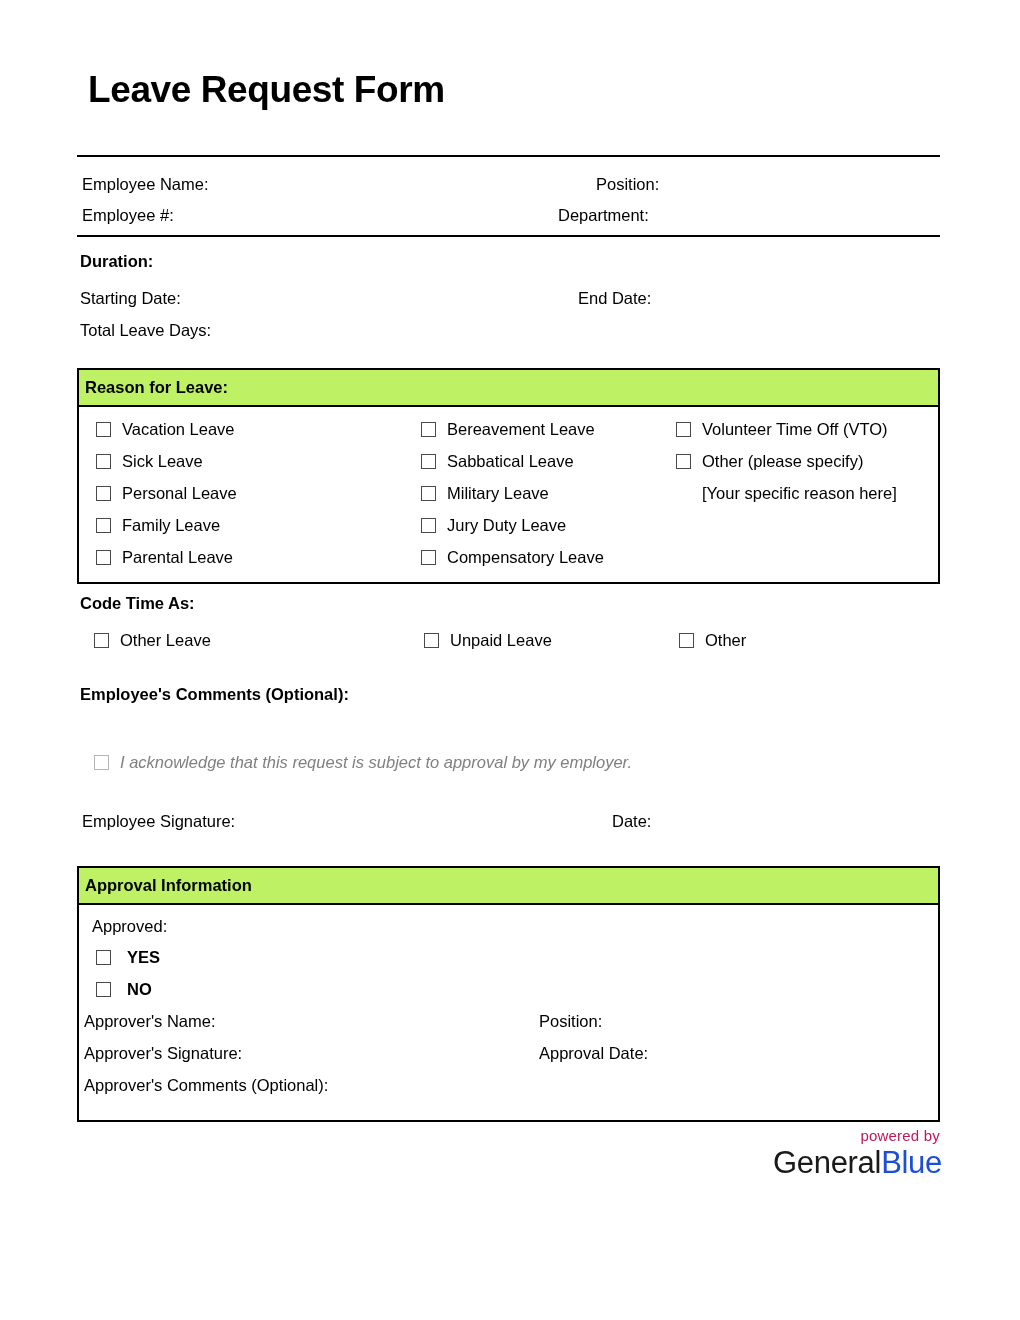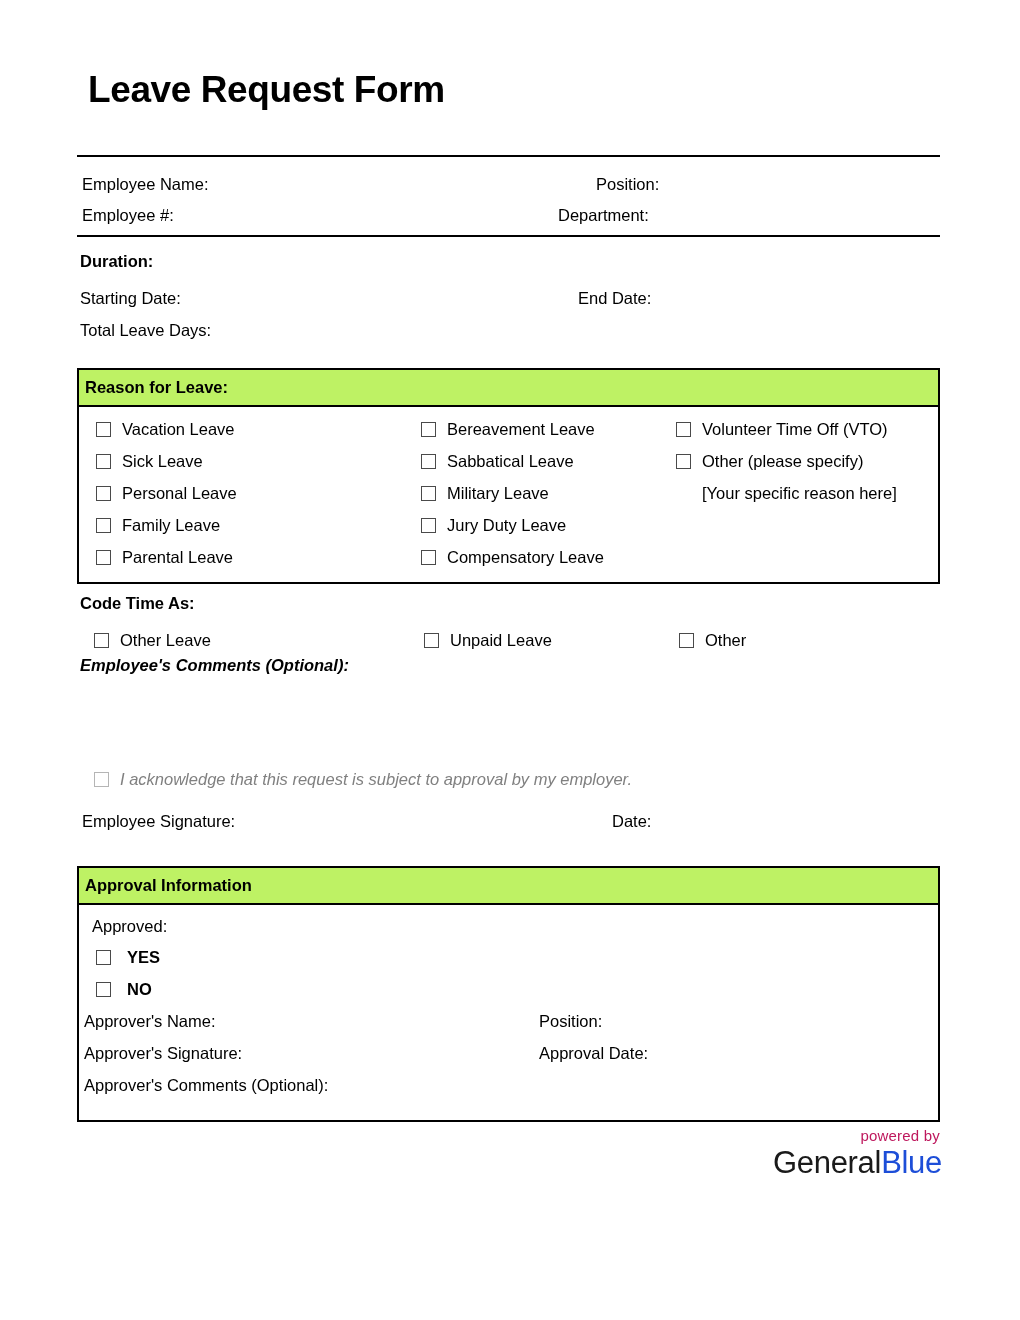--- a/index.html
+++ b/index.html
@@ -152,28 +152,27 @@
     box-sizing: border-box;
   }
   .code-c1 { width: 330px; }
   .code-c2 { width: 255px; }
   .code-c3 { flex: 1; }
 
   
   .comments-wrap {
     position: absolute;
     left: 80px;
-    top: 656px;
+    top: 685px;
     width: 862px;
-    font-style: italic;
   }
   .ack-row {
     position: absolute;
     left: 94px;
-    top: 770px;
+    top: 753px;
     display: flex;
     align-items: center;
   }
   .cb-gray {
     border-color: #b5b5b5;
   }
   .ack-text {
     font-size: 16.5px;
     font-style: italic;
     color: #808080;

